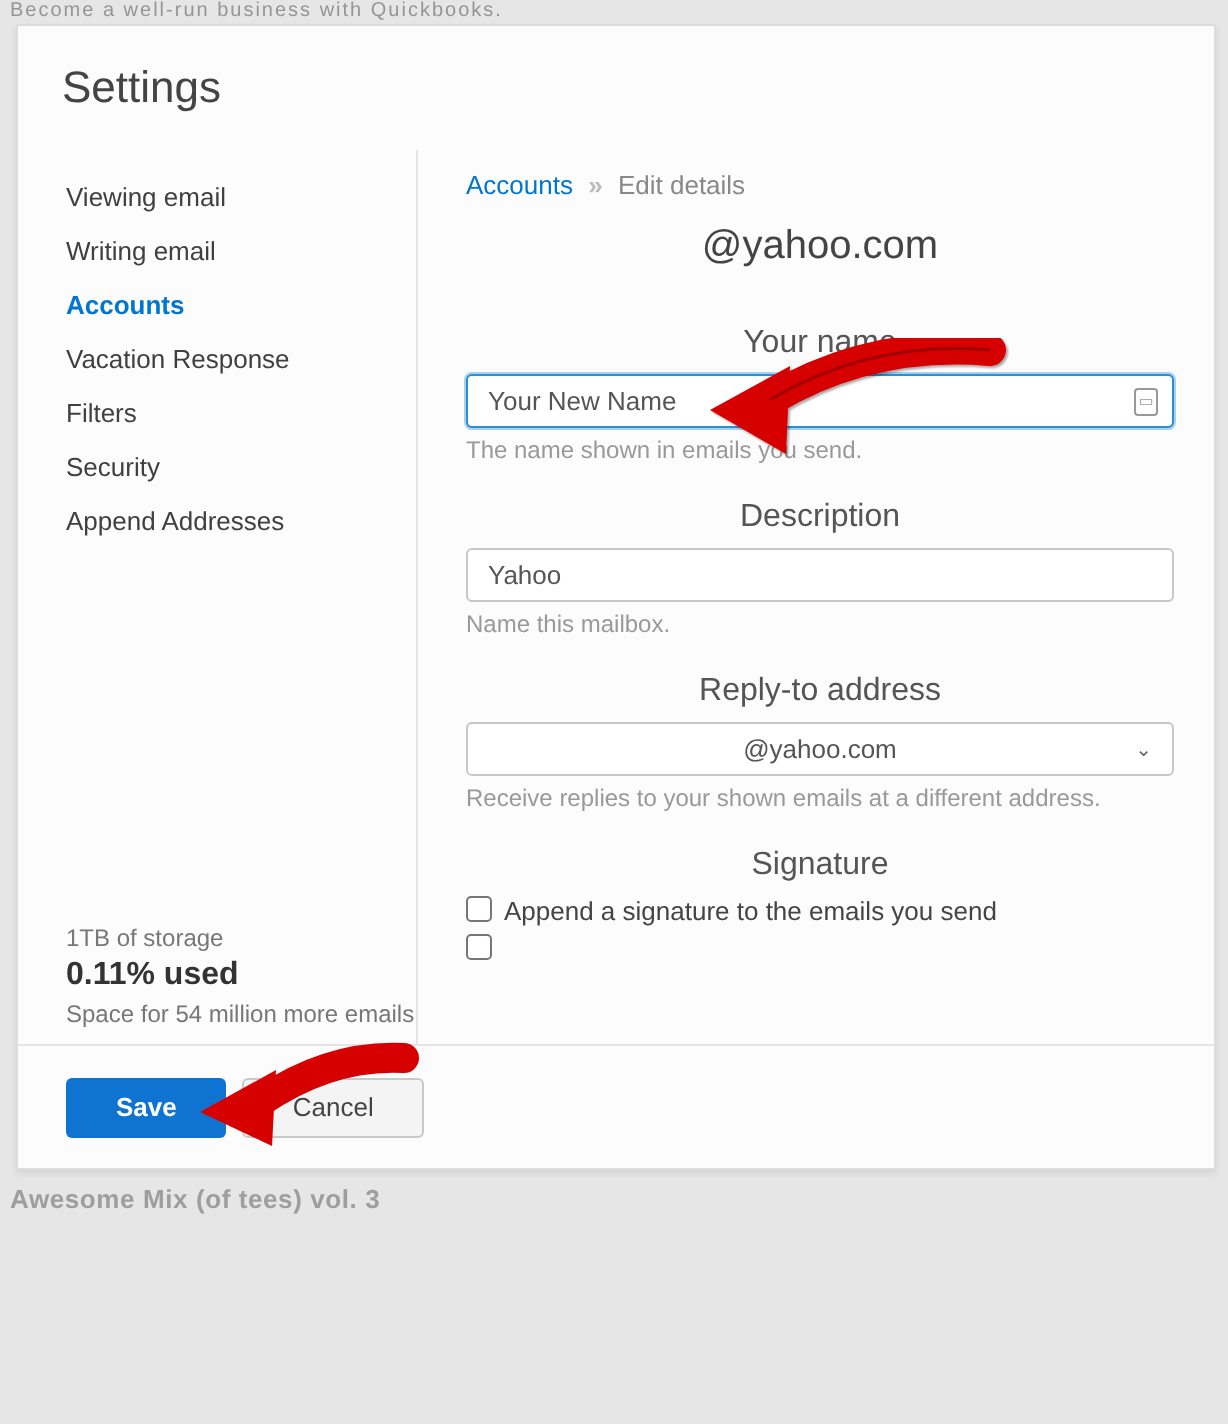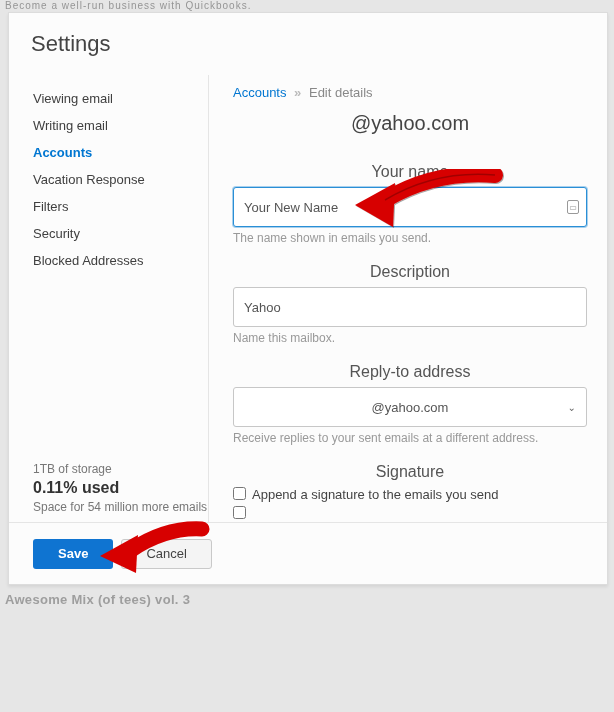--- a/index.html
+++ b/index.html
@@ -100,21 +100,21 @@
     color: #555;
     margin-bottom: 6px;
     text-align: center;
   }
   .field-input-wrap {
     position: relative;
     margin-bottom: 4px;
   }
   input.text-input, .select-input {
     width: 100%;
-    height: 40px;
+    height: 27px;
     font-size: 13px;
     padding: 12px 10px;
     border: 1px solid #c7c7c7;
     border-radius: 3px;
     background: #fff;
     color: #555;
   }
   input.text-input.focused {
     border-color: #2a8fd6;
     box-shadow: 0 0 0 1px rgba(42,143,214,0.4);
@@ -208,21 +208,21 @@
 
   <div class="panel-body">
     <div class="sidebar">
       <ul class="sidebar-list">
         <li class="sidebar-item">Viewing email</li>
         <li class="sidebar-item">Writing email</li>
         <li class="sidebar-item active">Accounts</li>
         <li class="sidebar-item">Vacation Response</li>
         <li class="sidebar-item">Filters</li>
         <li class="sidebar-item">Security</li>
-        <li class="sidebar-item">Blocked Addresses</li>
+        <li class="sidebar-item">Append Addresses</li>
       </ul>
       <div class="storage-block">
         <div>1TB of storage</div>
         <div class="used">0.11% used</div>
         <div>Space for 54 million more emails</div>
       </div>
     </div>
 
     <div class="content">
       <div class="breadcrumb">
@@ -246,21 +246,21 @@
       </div>
       <div class="field-hint">Name this mailbox.</div>
 
       <div class="field-label">Reply-to address</div>
       <div class="field-input-wrap">
         <div class="select-input">
           <span>@yahoo.com</span>
           <span class="select-caret">⌄</span>
         </div>
       </div>
-      <div class="field-hint">Receive replies to your sent emails at a different address.</div>
+      <div class="field-hint">Receive replies to your shown emails at a different address.</div>
 
       <div class="field-label">Signature</div>
       <label class="sig-row">
         <input type="checkbox" style="">
         <span>Append a signature to the emails you send</span>
       </label>
       <label class="sig-row faded">
         <input type="checkbox" style="">
       </label>
     </div>

